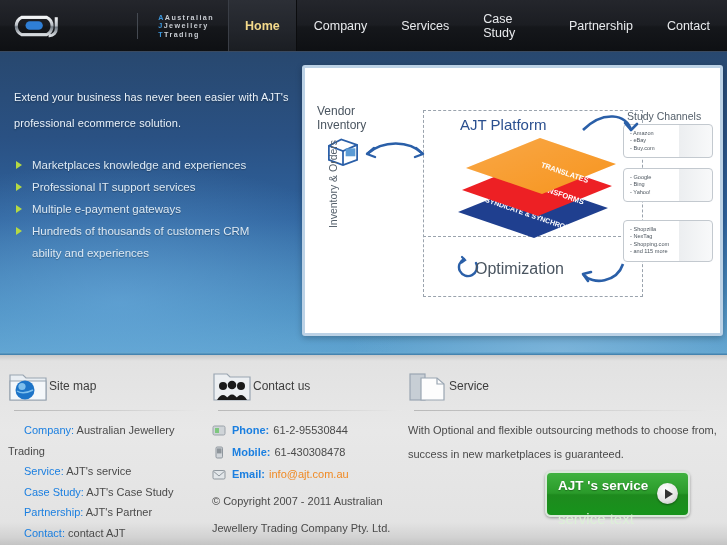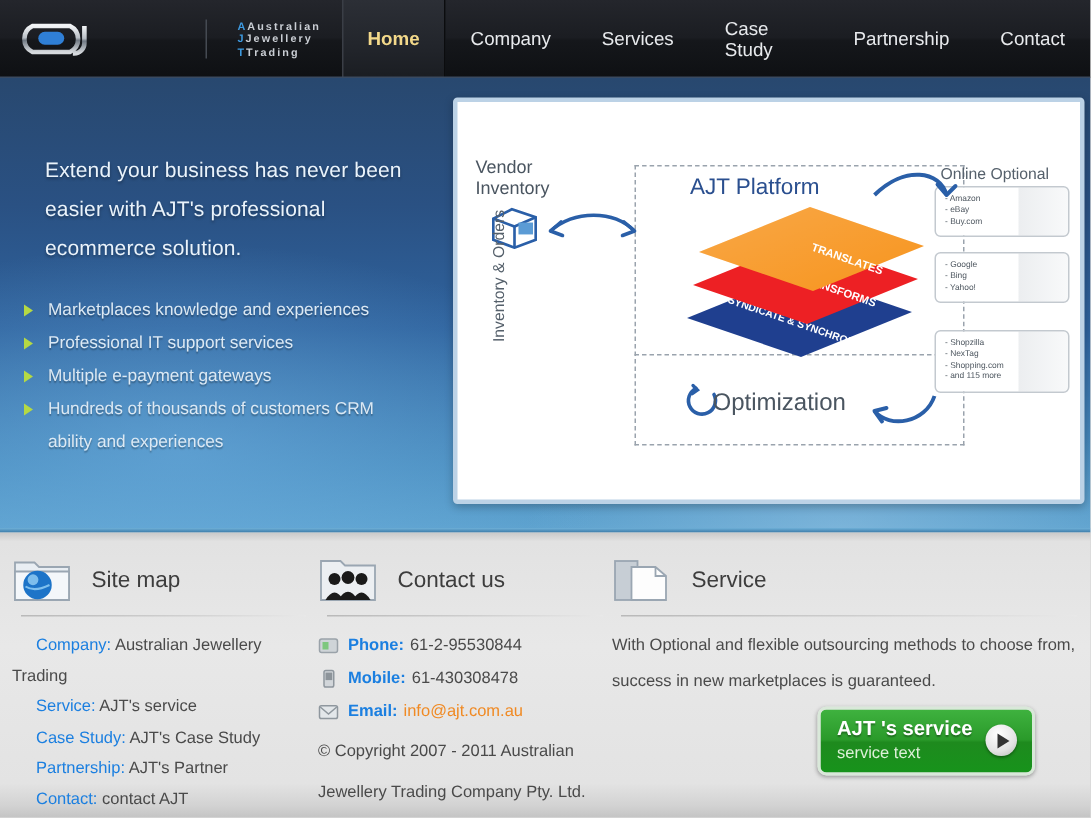--- a/index.html
+++ b/index.html
@@ -65,21 +65,21 @@
     content:"";position:absolute;left:0;top:0;width:100%;height:100%;
     background:radial-gradient(ellipse 300px 140px at 560px 300px, rgba(180,215,240,.35) 0%, rgba(180,215,240,0) 70%);
   }
   .banner-bottom{
     position:absolute;left:0;bottom:0;width:100%;height:3px;
     background:linear-gradient(to bottom,#6fb0d8,#3c7ba8);
   }
 
   .hero{position:absolute;left:14px;top:32px;width:278px;z-index:3;}
   .hero h1{
-    margin:16px;font-size:14px;font-weight:normal;color:#eaf3fb;
+    margin:0;font-size:11px;font-weight:normal;color:#eaf3fb;
     line-height:26px;letter-spacing:.1px;
     text-shadow:0 1px 2px rgba(0,0,0,.35);
   }
   .hero ul{list-style:none;margin:18px 0 0 0;padding:0;}
   .hero li{
     position:relative;padding-left:18px;font-size:11.5px;color:#dce9f4;
     line-height:22px;text-shadow:0 1px 1px rgba(0,0,0,.3);
   }
   .hero li .bullet{
     position:absolute;left:2px;top:7px;width:0;height:0;
@@ -141,21 +141,21 @@
     position:absolute;left:0;top:355px;width:727px;height:190px;
     background:linear-gradient(to bottom,#c9c9c9 0%,#e2e2e2 6px,#e8e8e8 40%,#e3e3e3 88%,#d2d2d2 96%,#c4c4c4 100%);
   }
   .fcol{position:absolute;top:10px;}
   .fcol.c1{left:8px;width:196px;}
   .fcol.c2{left:212px;width:190px;}
   .fcol.c3{left:408px;width:310px;}
 
   .fhead{display:flex;align-items:center;height:42px;}
   .fhead .ficon{width:40px;height:34px;position:relative;flex:0 0 40px;}
-  .fhead .ftitle{font-size:15px;color:#3d3d3d;margin-left:13px;font-weight:normal;}
+  .fhead .ftitle{font-size:12px;color:#3d3d3d;margin-left:1px;font-weight:normal;}
   .fdiv{
     height:1px;margin:3px 0 9px 6px;
     background:linear-gradient(to right,#b9b9b9 0%,#cfcfcf 55%,#e8e8e8 100%);
   }
 
   .smap-row{font-size:11px;color:#4a4a4a;line-height:20.5px;}
   .smap-row a{color:#1b7fe0;text-decoration:none;font-weight:normal;margin-left:16px;}
 
   .c-row{display:flex;align-items:center;font-size:11px;color:#4a4a4a;line-height:21px;margin-bottom:1px;}
   .c-row .ci{width:14px;height:13px;margin-right:6px;flex:0 0 14px;position:relative;}
@@ -177,21 +177,21 @@
     content:"";position:absolute;left:3px;top:2.5px;width:3px;height:5px;
     border:solid #fff;border-width:0 1.5px 1.5px 0;transform:rotate(42deg);
   }
   .svc-btn{
     position:absolute;right:28px;top:106px;width:141px;height:42px;border-radius:6px;
     background:linear-gradient(to bottom,#3fb23f 0%,#2a9a2a 48%,#1e8a1e 52%,#17931b 100%);
     border:2px solid #d9e8d9;box-shadow:0 1px 3px rgba(0,0,0,.35);
     cursor:pointer;
   }
   .svc-btn .bt1{position:absolute;left:11px;top:5px;font-size:13.5px;color:#fff;font-weight:bold;text-shadow:0 1px 1px rgba(0,0,0,.3);}
-  .svc-btn .bt2{position:absolute;left:11px;top:23px;font-size:11px;color:#ddf0d8;}
+  .svc-btn .bt2{position:absolute;left:11px;top:37px;font-size:15px;color:#ddf0d8;}
   .svc-btn .play{
     position:absolute;right:10px;top:10px;width:21px;height:21px;border-radius:50%;
     background:radial-gradient(circle at 40% 30%,#ffffff 0%,#e3e3e3 60%,#b5b5b5 100%);
     box-shadow:0 1px 2px rgba(0,0,0,.4);
   }
   .svc-btn .play:after{
     content:"";position:absolute;left:8px;top:5.5px;width:0;height:0;
     border-top:5px solid transparent;border-bottom:5px solid transparent;border-left:8px solid #333;
   }
 </style>
@@ -289,21 +289,21 @@
             </linearGradient>
           </defs>
         </svg>
 
         <svg class="dg-opt-icon" viewBox="0 0 26 26">
           <path d="M7 4 a9 9 0 1 0 12 4" fill="none" stroke="#2a5fa8" stroke-width="2.4" stroke-linecap="round"></path>
           <path d="M5 2 L8 5 L4.5 7.5" fill="none" stroke="#2a5fa8" stroke-width="2.2" stroke-linecap="round"></path>
         </svg>
         <div class="dg-opt-label">Optimization</div>
 
-        <div class="dg-channels-label">Online Optional</div>
+        <div class="dg-channels-label">Study Channels</div>
 
         <div class="ch-box ch1">
           <span>- Amazon</span>
           <span>- eBay</span>
           <span>- Buy.com</span>
         </div>
         <div class="ch-box ch2">
           <span>- Google</span>
           <span>- Bing</span>
           <span>- Yahoo!</span>

